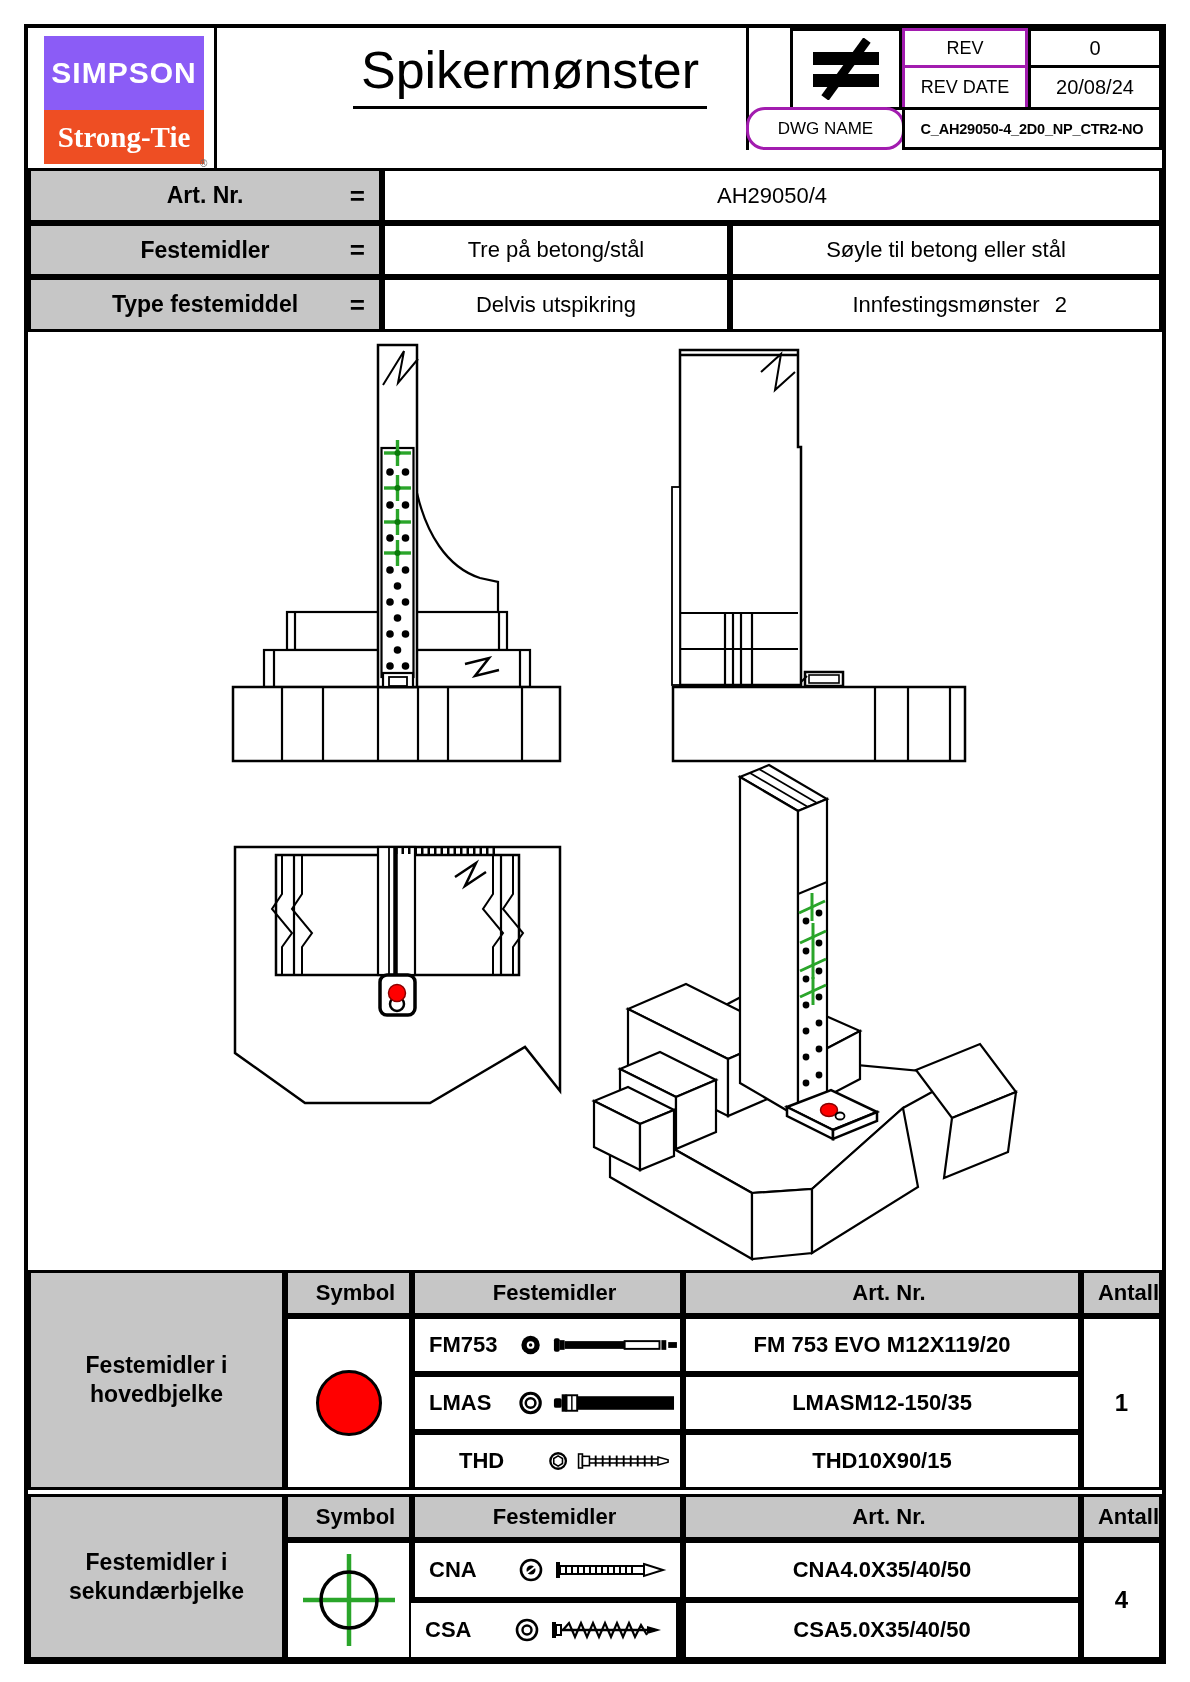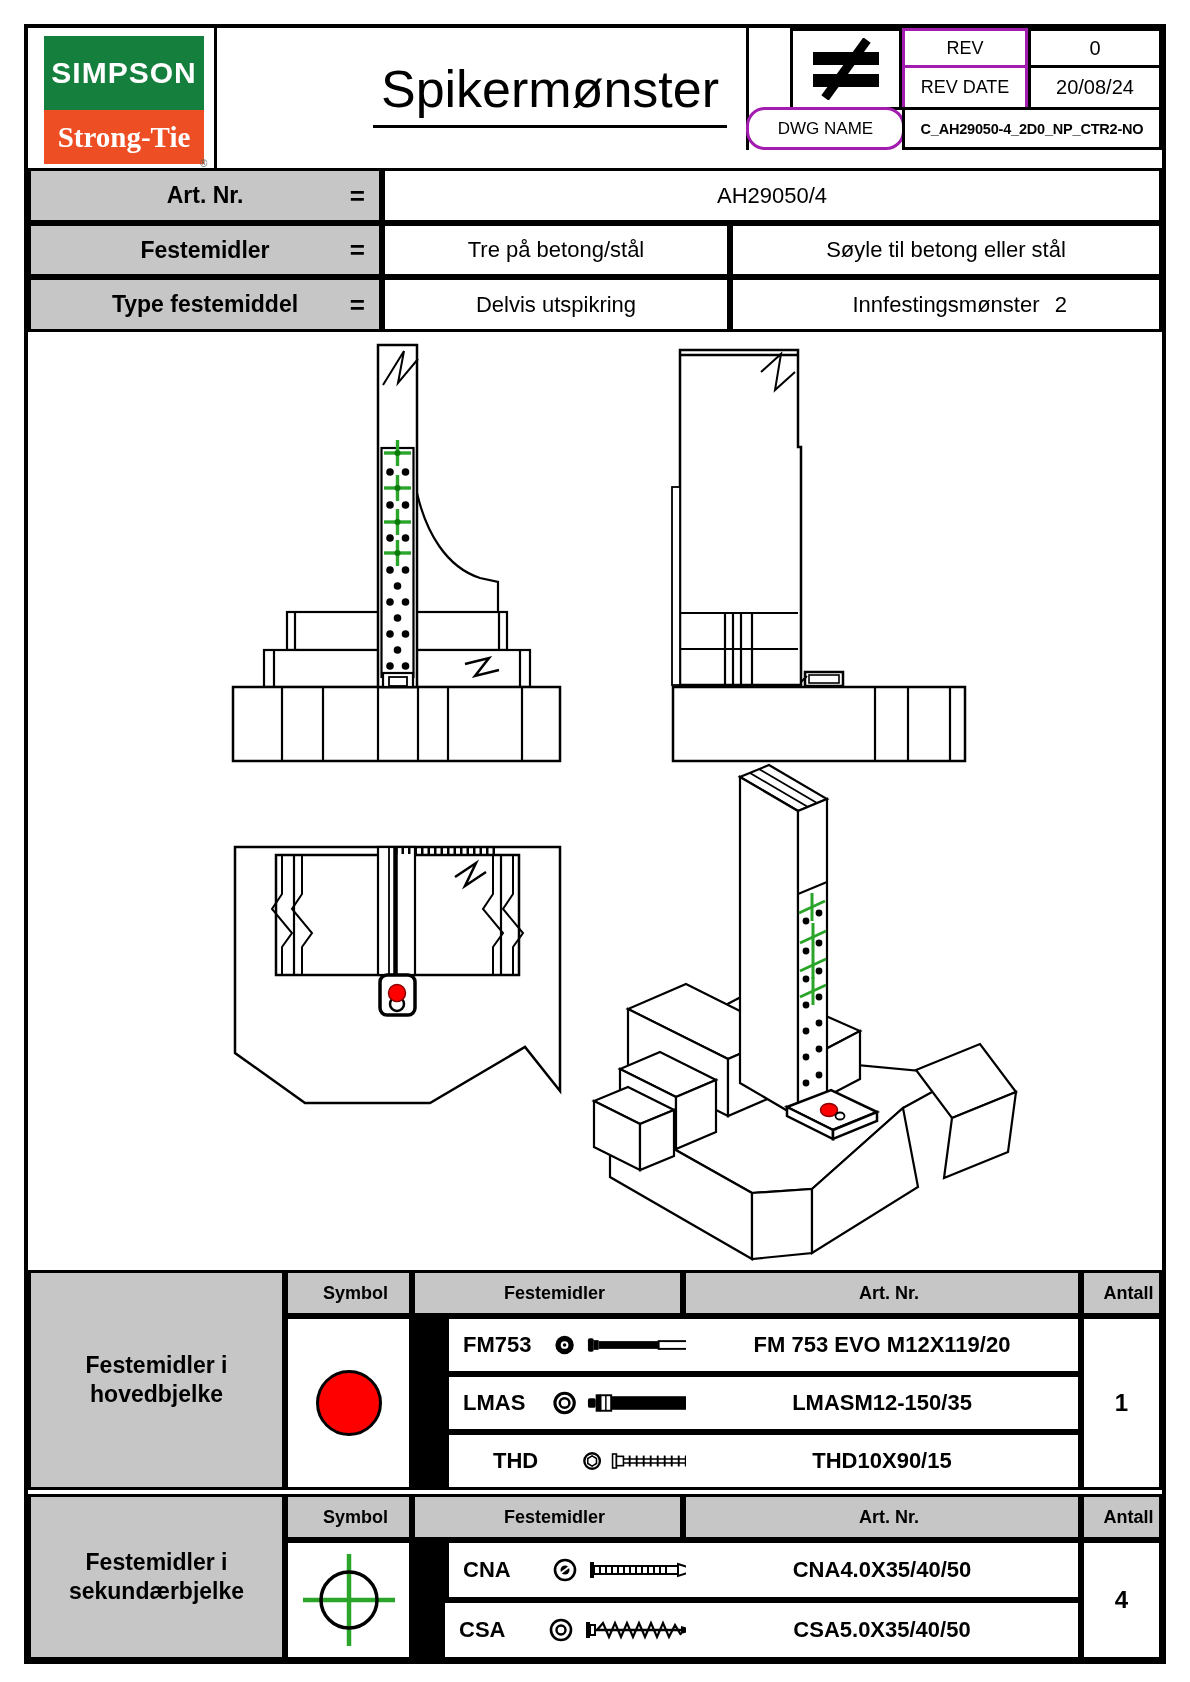--- a/index.html
+++ b/index.html
@@ -1,40 +1,40 @@
 <!DOCTYPE html>
 <html><head>
 <meta charset="utf-8">
 <style>
   html,body{margin:0;padding:0;background:#ffffff;}
   .sheet{position:relative;width:1190px;height:1682px;background:#fff;font-family:"Liberation Sans",sans-serif;color:#000;overflow:hidden;}
   .c{position:absolute;box-sizing:border-box;}
   .frame{left:24px;top:24px;width:1142px;height:1640px;border:4px solid #000;}
   
-  .logo-black{left:44px;top:36px;width:160px;height:74px;background:#15803d;color:#fff;display:flex;align-items:center;justify-content:center;font-weight:bold;font-size:30px;letter-spacing:1px;}
+  .logo-black{left:44px;top:36px;width:160px;height:74px;background:#8b5cf6;color:#fff;display:flex;align-items:center;justify-content:center;font-weight:bold;font-size:30px;letter-spacing:1px;}
   .logo-orange{left:44px;top:110px;width:160px;height:54px;background:#ee4e23;color:#fff;display:flex;align-items:center;justify-content:center;font-weight:bold;font-size:29px;font-family:"Liberation Serif",serif;}
   .logo-reg{left:200px;top:158px;font-size:10px;color:#666;}
   .vline{background:#000;}
-  .title-wrap{left:214px;top:59px;width:632px;text-align:center;margin-left:20px;}
+  .title-wrap{left:214px;top:40px;width:632px;text-align:center;}
   .title-wrap span{display:inline-block;font-size:52px;font-weight:400;border-bottom:3px solid #000;padding:0 8px 6px 8px;}
   .neq-cell{left:790px;top:28px;width:112px;height:82px;border:3px solid #000;display:flex;align-items:center;justify-content:center;}
   .rev-lbl{border:3px solid #a21caf;display:flex;align-items:center;justify-content:center;font-size:18px;}
   .rev-val{border:3px solid #000;display:flex;align-items:center;justify-content:center;font-size:20px;}
   .dwg-val{font-size:14.5px;font-weight:600;letter-spacing:-0.2px;}
   
   .grid{background:#000;}
   .cell{position:absolute;box-sizing:border-box;background:#fff;display:flex;align-items:center;justify-content:center;}
   .gray{background:#c6c6c6;}
   .lblcell{font-weight:bold;font-size:23px;}
   .valcell{font-size:22px;}
   .eq{position:absolute;right:14px;top:50%;transform:translateY(-50%);font-weight:bold;font-size:26px;}
-  .hdrcell{font-weight:bold;font-size:18px;background:#c6c6c6;padding-left:14px;}
+  .hdrcell{font-weight:bold;font-size:22px;background:#c6c6c6;padding-left:14px;}
   .artcell{font-weight:bold;font-size:22px;}
   .qty{font-weight:bold;font-size:24px;}
-  .fastrow{justify-content:flex-start;padding-left:14px;gap:9px;margin-left:34px;}
+  .fastrow{justify-content:flex-start;padding-left:14px;gap:9px;}
   .fname{font-weight:bold;font-size:22px;width:80px;flex:0 0 auto;}
   .tbl-label{flex-direction:column;line-height:1.25;font-weight:bold;font-size:23px;}
   .symbol-red{width:60px;height:60px;border-radius:50%;background:#ff0000;border:3.5px solid #000;}
   svg{display:block;}
 </style>
 </head>
 <body>
 
 <div class="sheet">
   <div class="c frame"></div>

